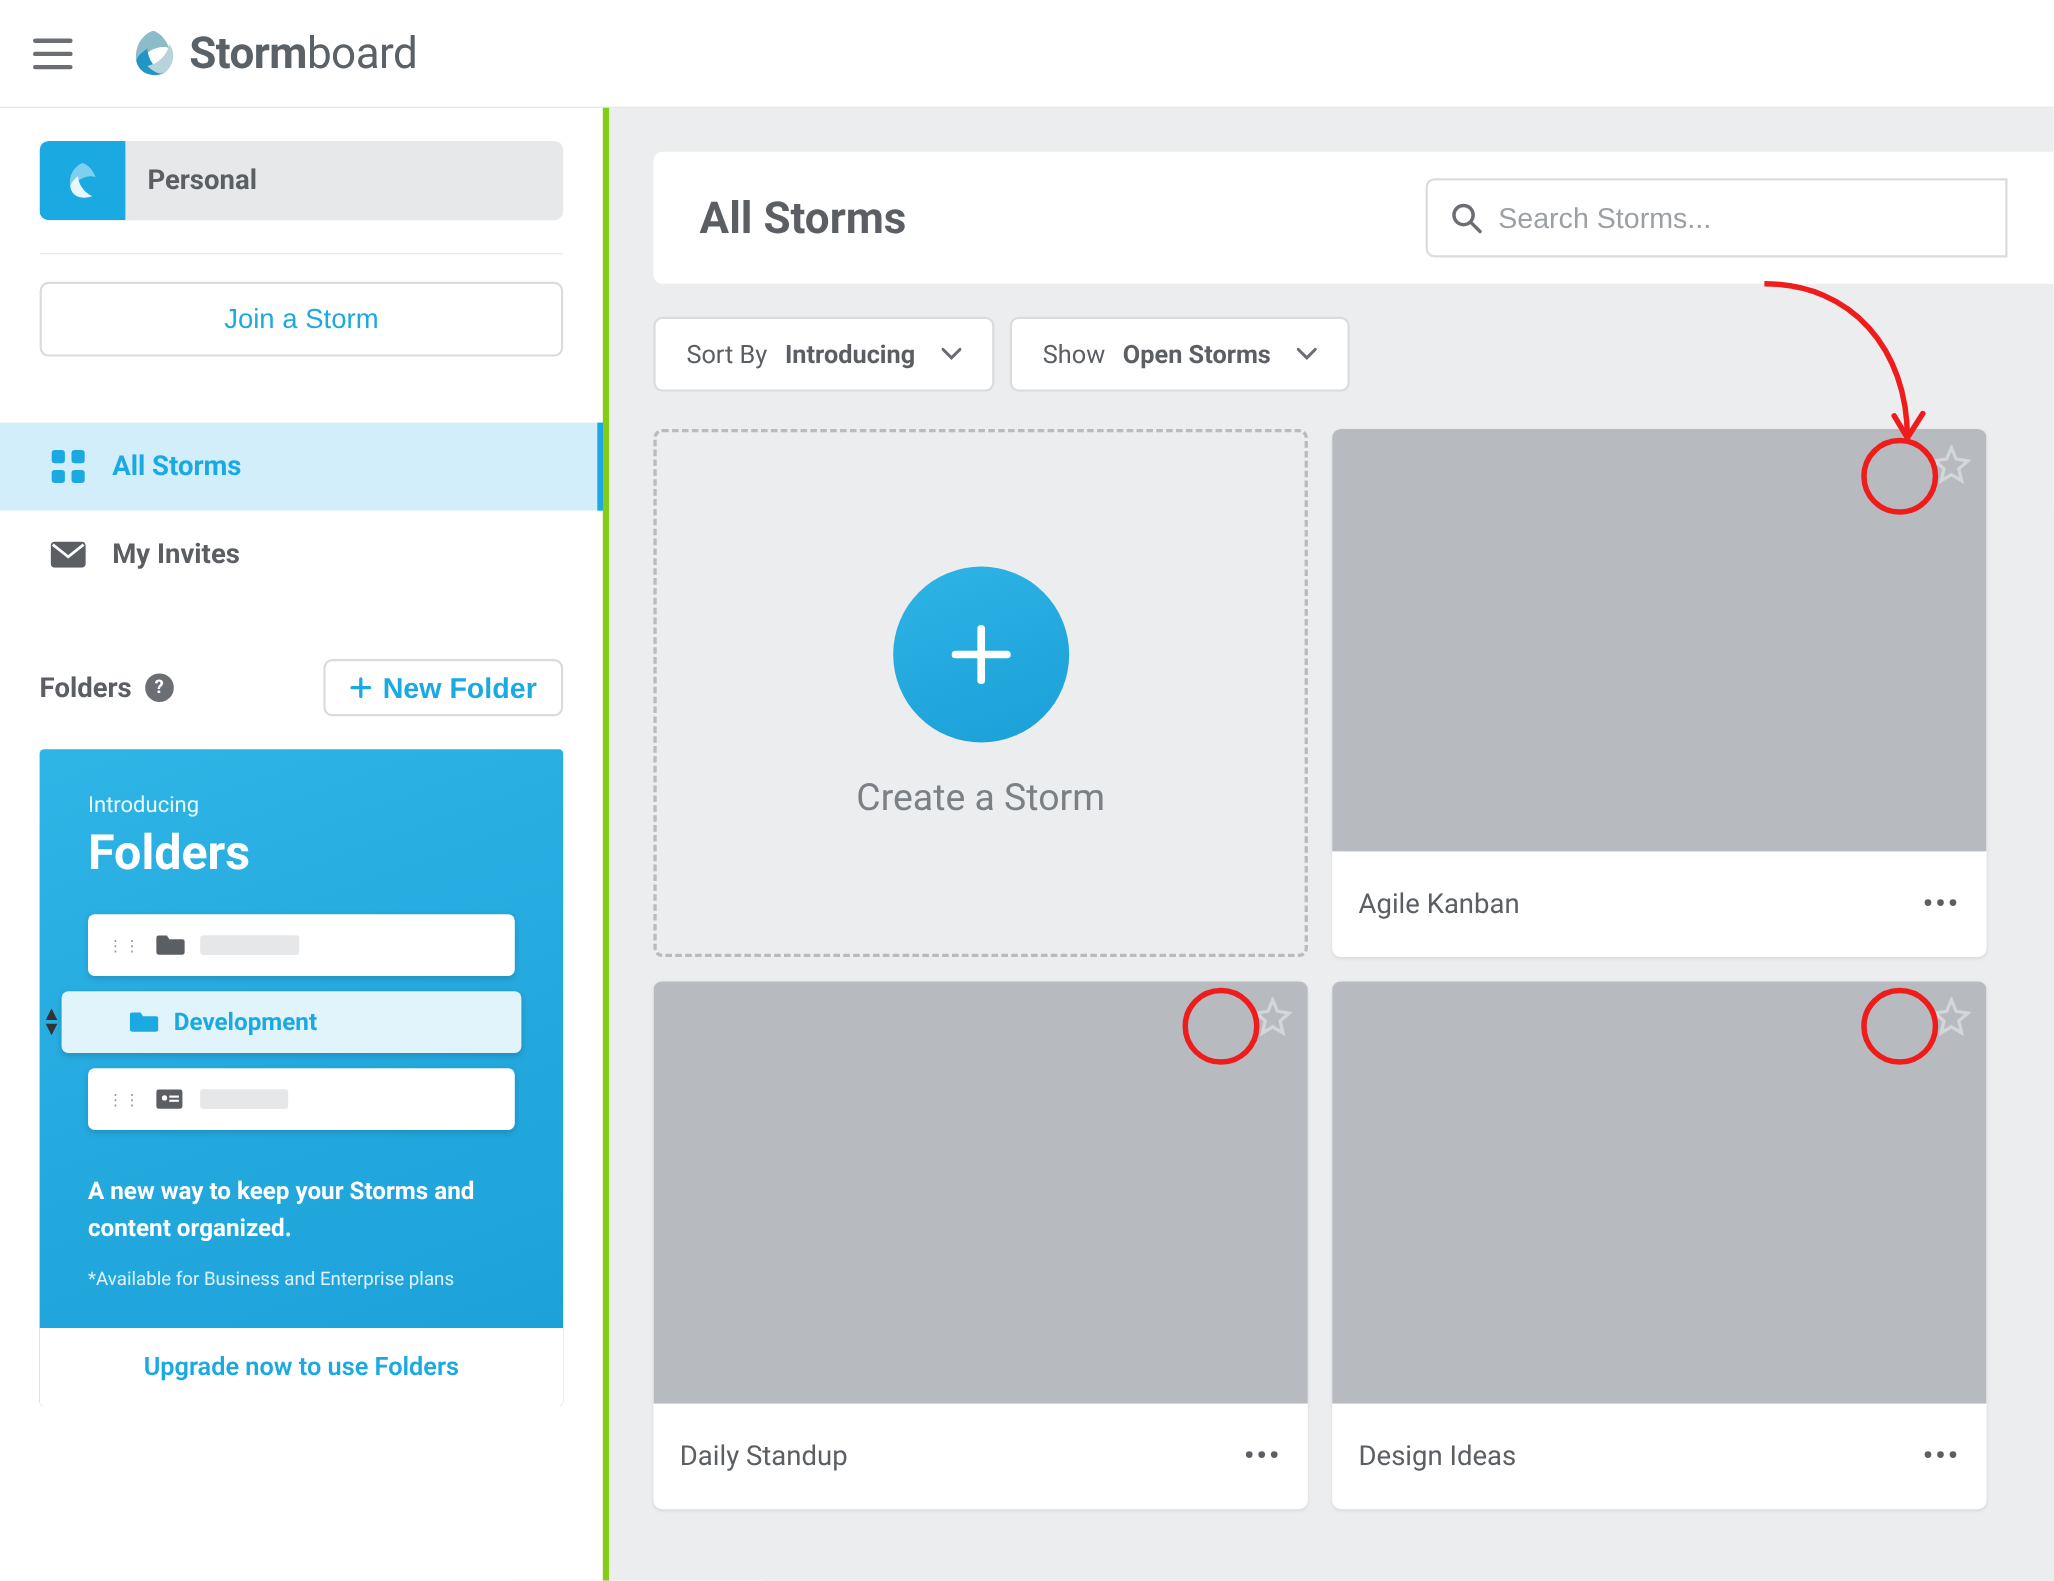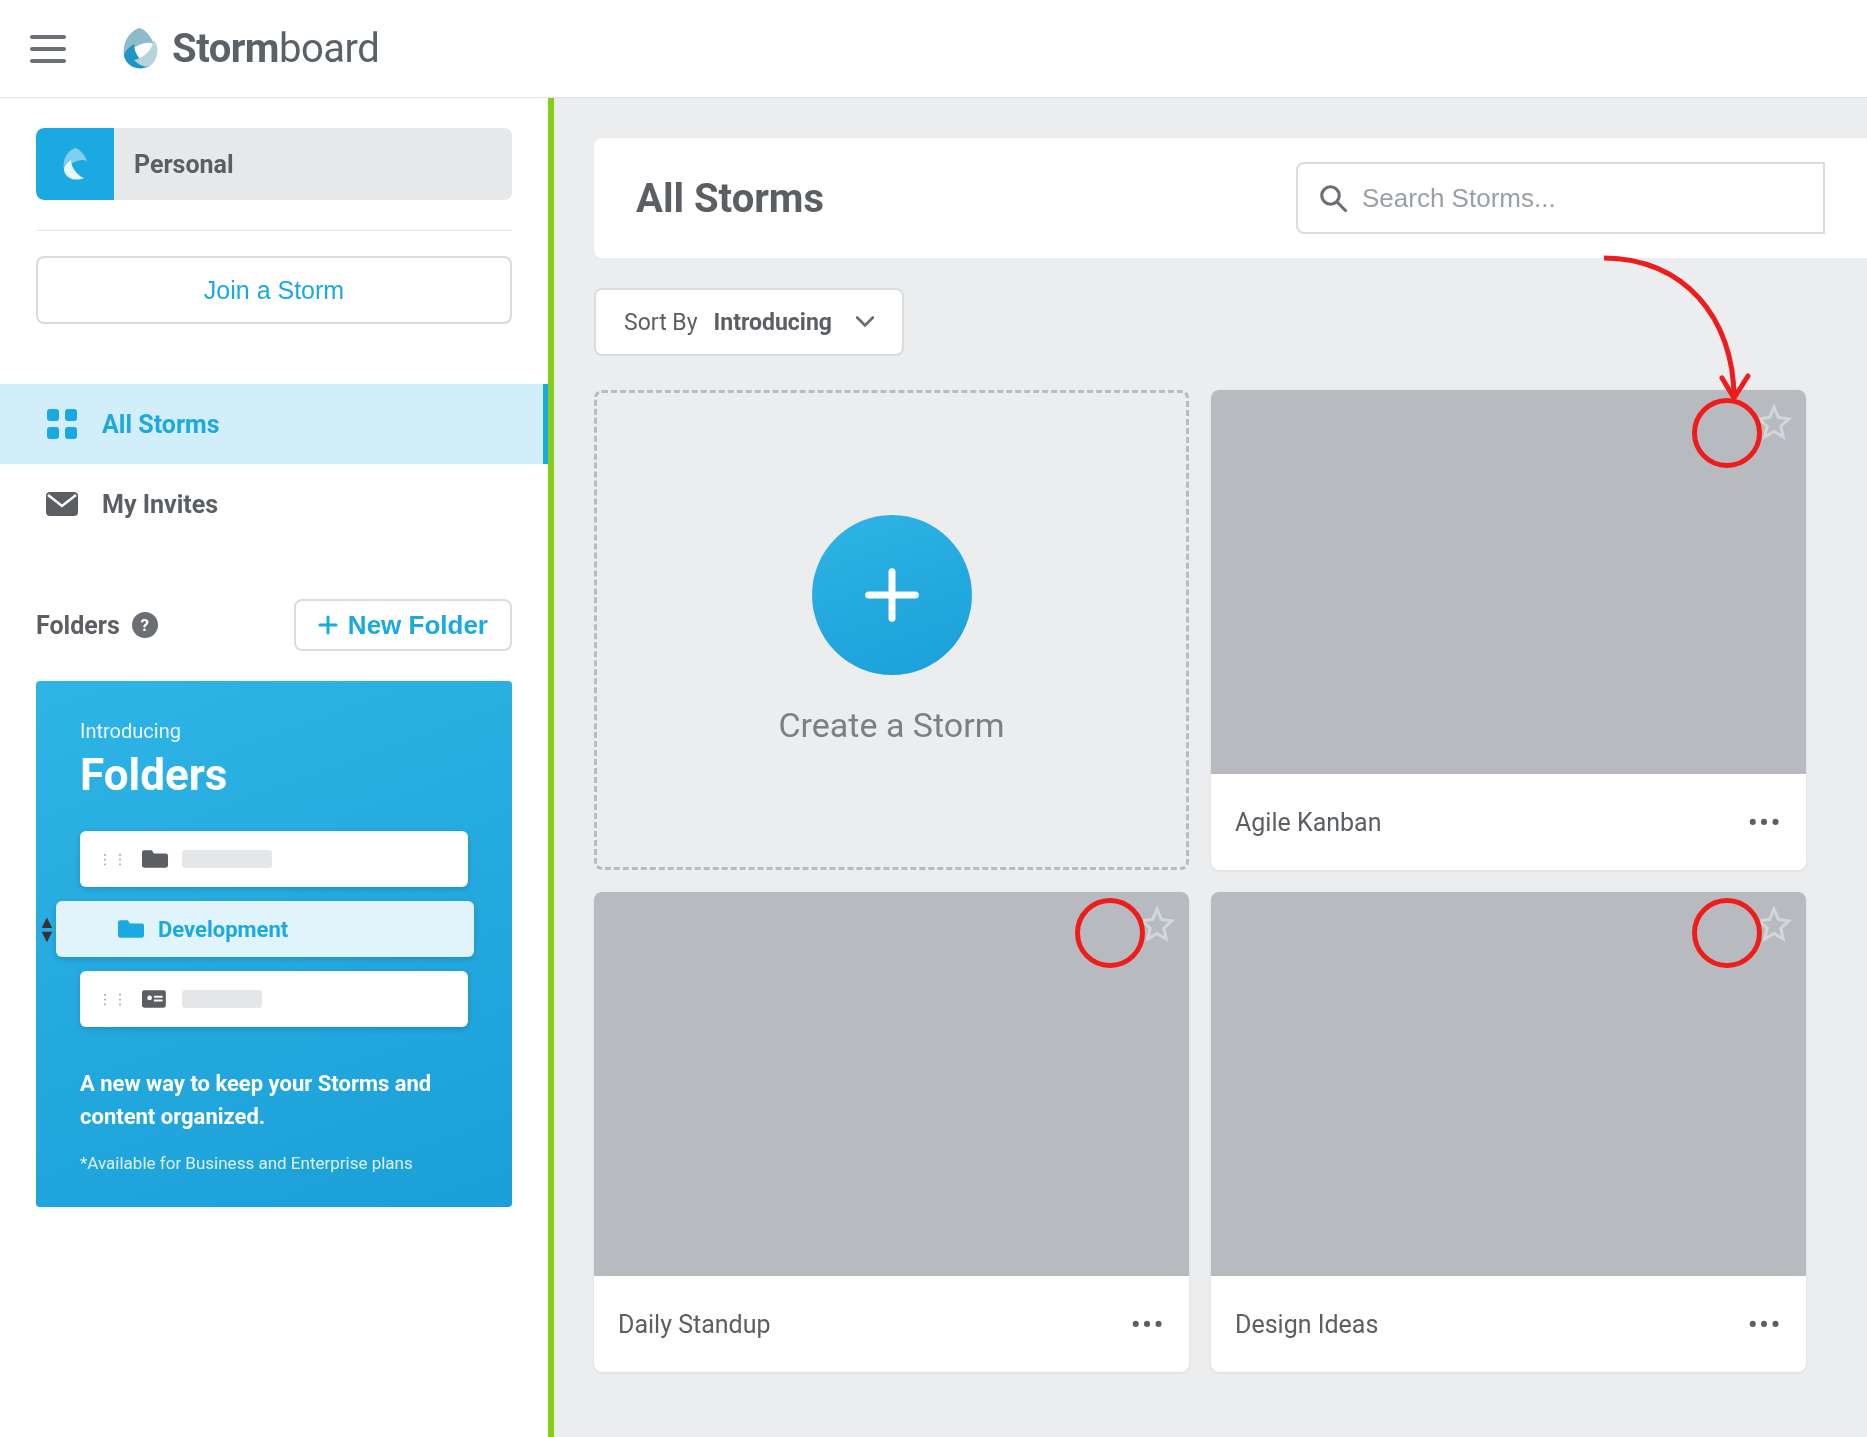--- a/index.html
+++ b/index.html
@@ -516,20 +516,21 @@
                 <rect x="11" y="7" width="8" height="1.8" fill="#fff"></rect>
                 <rect x="11" y="10.5" width="8" height="1.8" fill="#fff"></rect>
               </svg>
             <div class="bar" style="width:80px"></div>
           </div>
         </div>
 
         <div class="promo-desc">A new way to keep your Storms and content organized.</div>
         <div class="promo-note">*Available for Business and Enterprise plans</div>
       </div>
+      <div class="promo-footer">Upgrade now to use Folders</div>
     </div>
   </div>
 
   <div class="main">
 
     <div class="title-row">
       <div class="page-title">All Storms</div>
       <div class="search-wrap">
         <svg viewBox="0 0 24 24" width="30" height="30">
           <circle cx="10" cy="10" r="7" stroke="#6b6e72" stroke-width="2.5" fill="none"></circle>
@@ -540,20 +541,27 @@
     </div>
 
     <div class="filter-row">
       <div class="filter-btn">
         <span>Sort By </span>
         <b>Introducing</b>
         <svg class="chev" viewBox="0 0 16 10" width="18" height="12">
             <path d="M1 1 L8 8 L15 1" stroke="#6b6e72" stroke-width="2.5" fill="none" stroke-linecap="round"></path>
           </svg>
       </div>
+      <div class="filter-btn">
+        <span>Show </span>
+        <b>Open Storms</b>
+        <svg class="chev" viewBox="0 0 16 10" width="18" height="12">
+            <path d="M1 1 L8 8 L15 1" stroke="#6b6e72" stroke-width="2.5" fill="none" stroke-linecap="round"></path>
+          </svg>
+      </div>
     </div>
 
     <div class="storm-grid">
       <div class="create-card">
         <div class="create-circle">
           <svg viewBox="0 0 60 60" width="70" height="70">
             <path d="M30 10 V50 M10 30 H50" stroke="#fff" stroke-width="6" stroke-linecap="round"></path>
           </svg>
         </div>
         <div class="label">Create a Storm</div>

